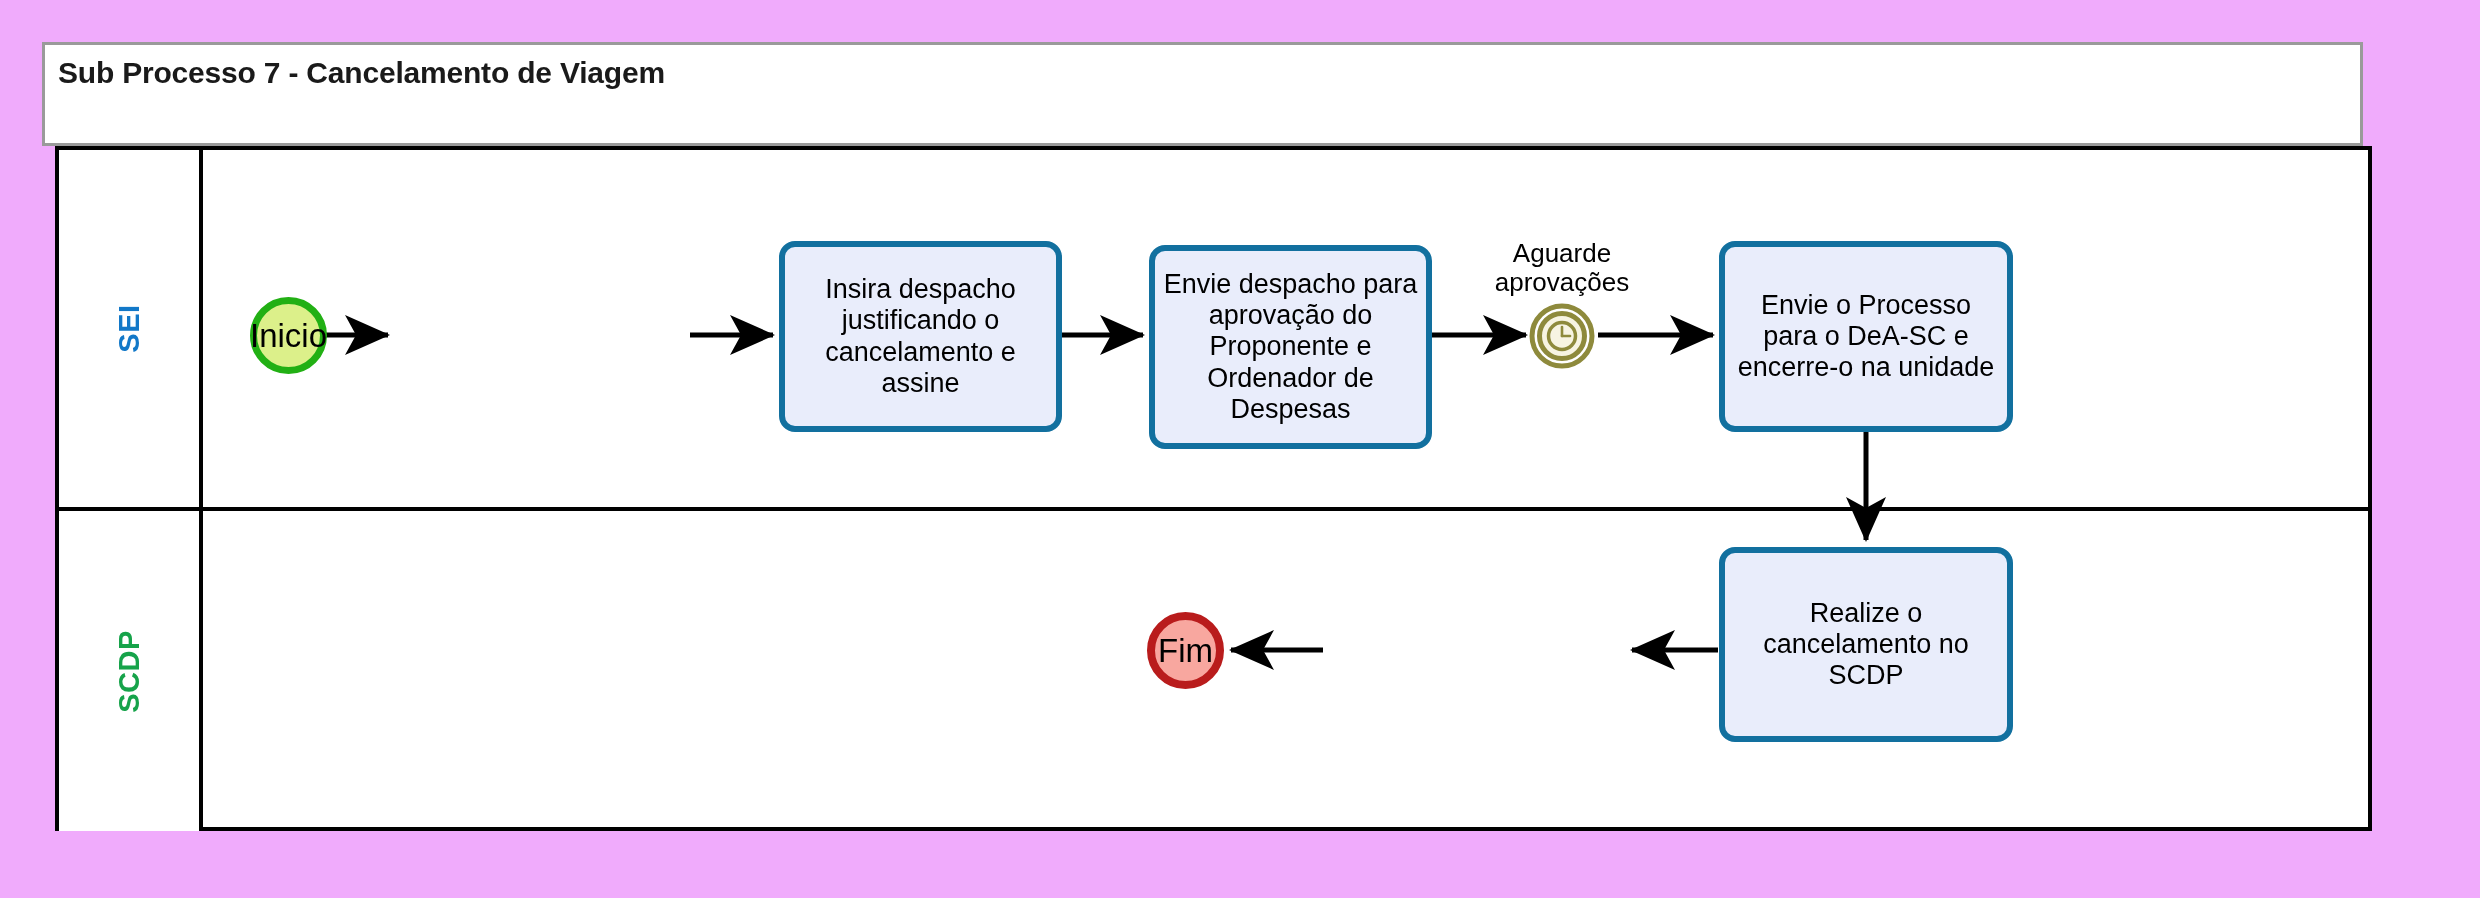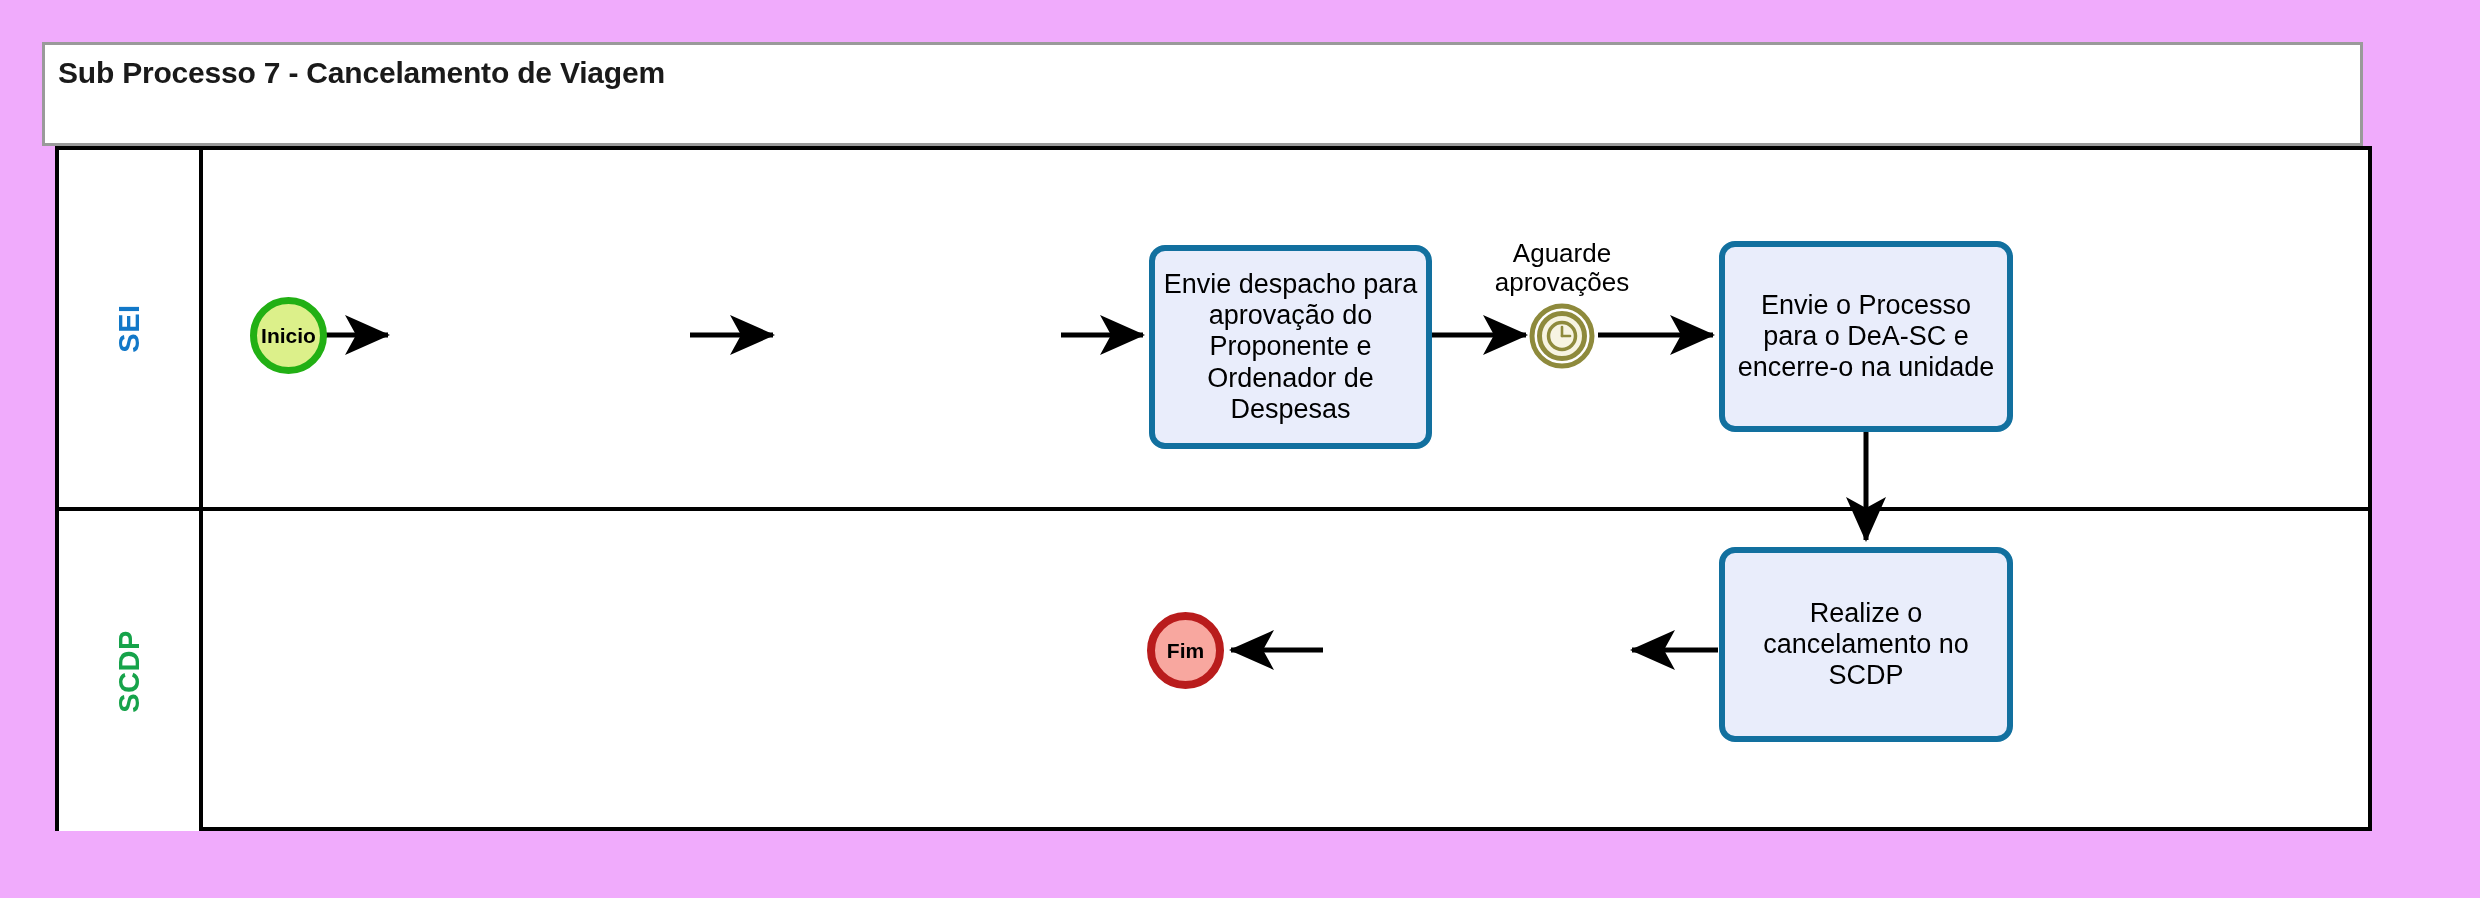--- a/index.html
+++ b/index.html
@@ -122,22 +122,22 @@
   }
   .event-start {
     border: 7px solid #22b014;
     background: #dcf08a;
   }
   .event-end {
     border: 8px solid #b91c1c;
     background: #f8a79f;
   }
   .event-label {
-    font-size: 21px;
-    font-weight: bold;
+    font-size: 33px;
+    font-weight: normal;
     color: #000000;
     white-space: nowrap;
   }
 
   
   .event-timer {
     position: absolute;
     z-index: 6;
   }
   .timer-caption {
@@ -210,20 +210,23 @@
 
       <line x1="1323" y1="650" x2="1231" y2="650"></line>
     </g>
   </svg>
 
   <div class="event event-start" style="left:250px; top:297px; width:77px; height:77px;">
     <span class="event-label">Inicio</span>
   </div>
 
 
+  <div class="task" style="left:779px; top:241px; width:283px; height:191px;">
+    <span>Insira despacho justificando o cancelamento e assine</span>
+  </div>
 
   <div class="task" style="left:1149px; top:245px; width:283px; height:204px;">
     <span>Envie despacho para aprovação do Proponente e Ordenador de Despesas</span>
   </div>
 
   <div class="timer-caption" style="left:1442px; top:239px; width:240px;">
     <div>Aguarde</div>
     <div>aprovações</div>
   </div>
 

